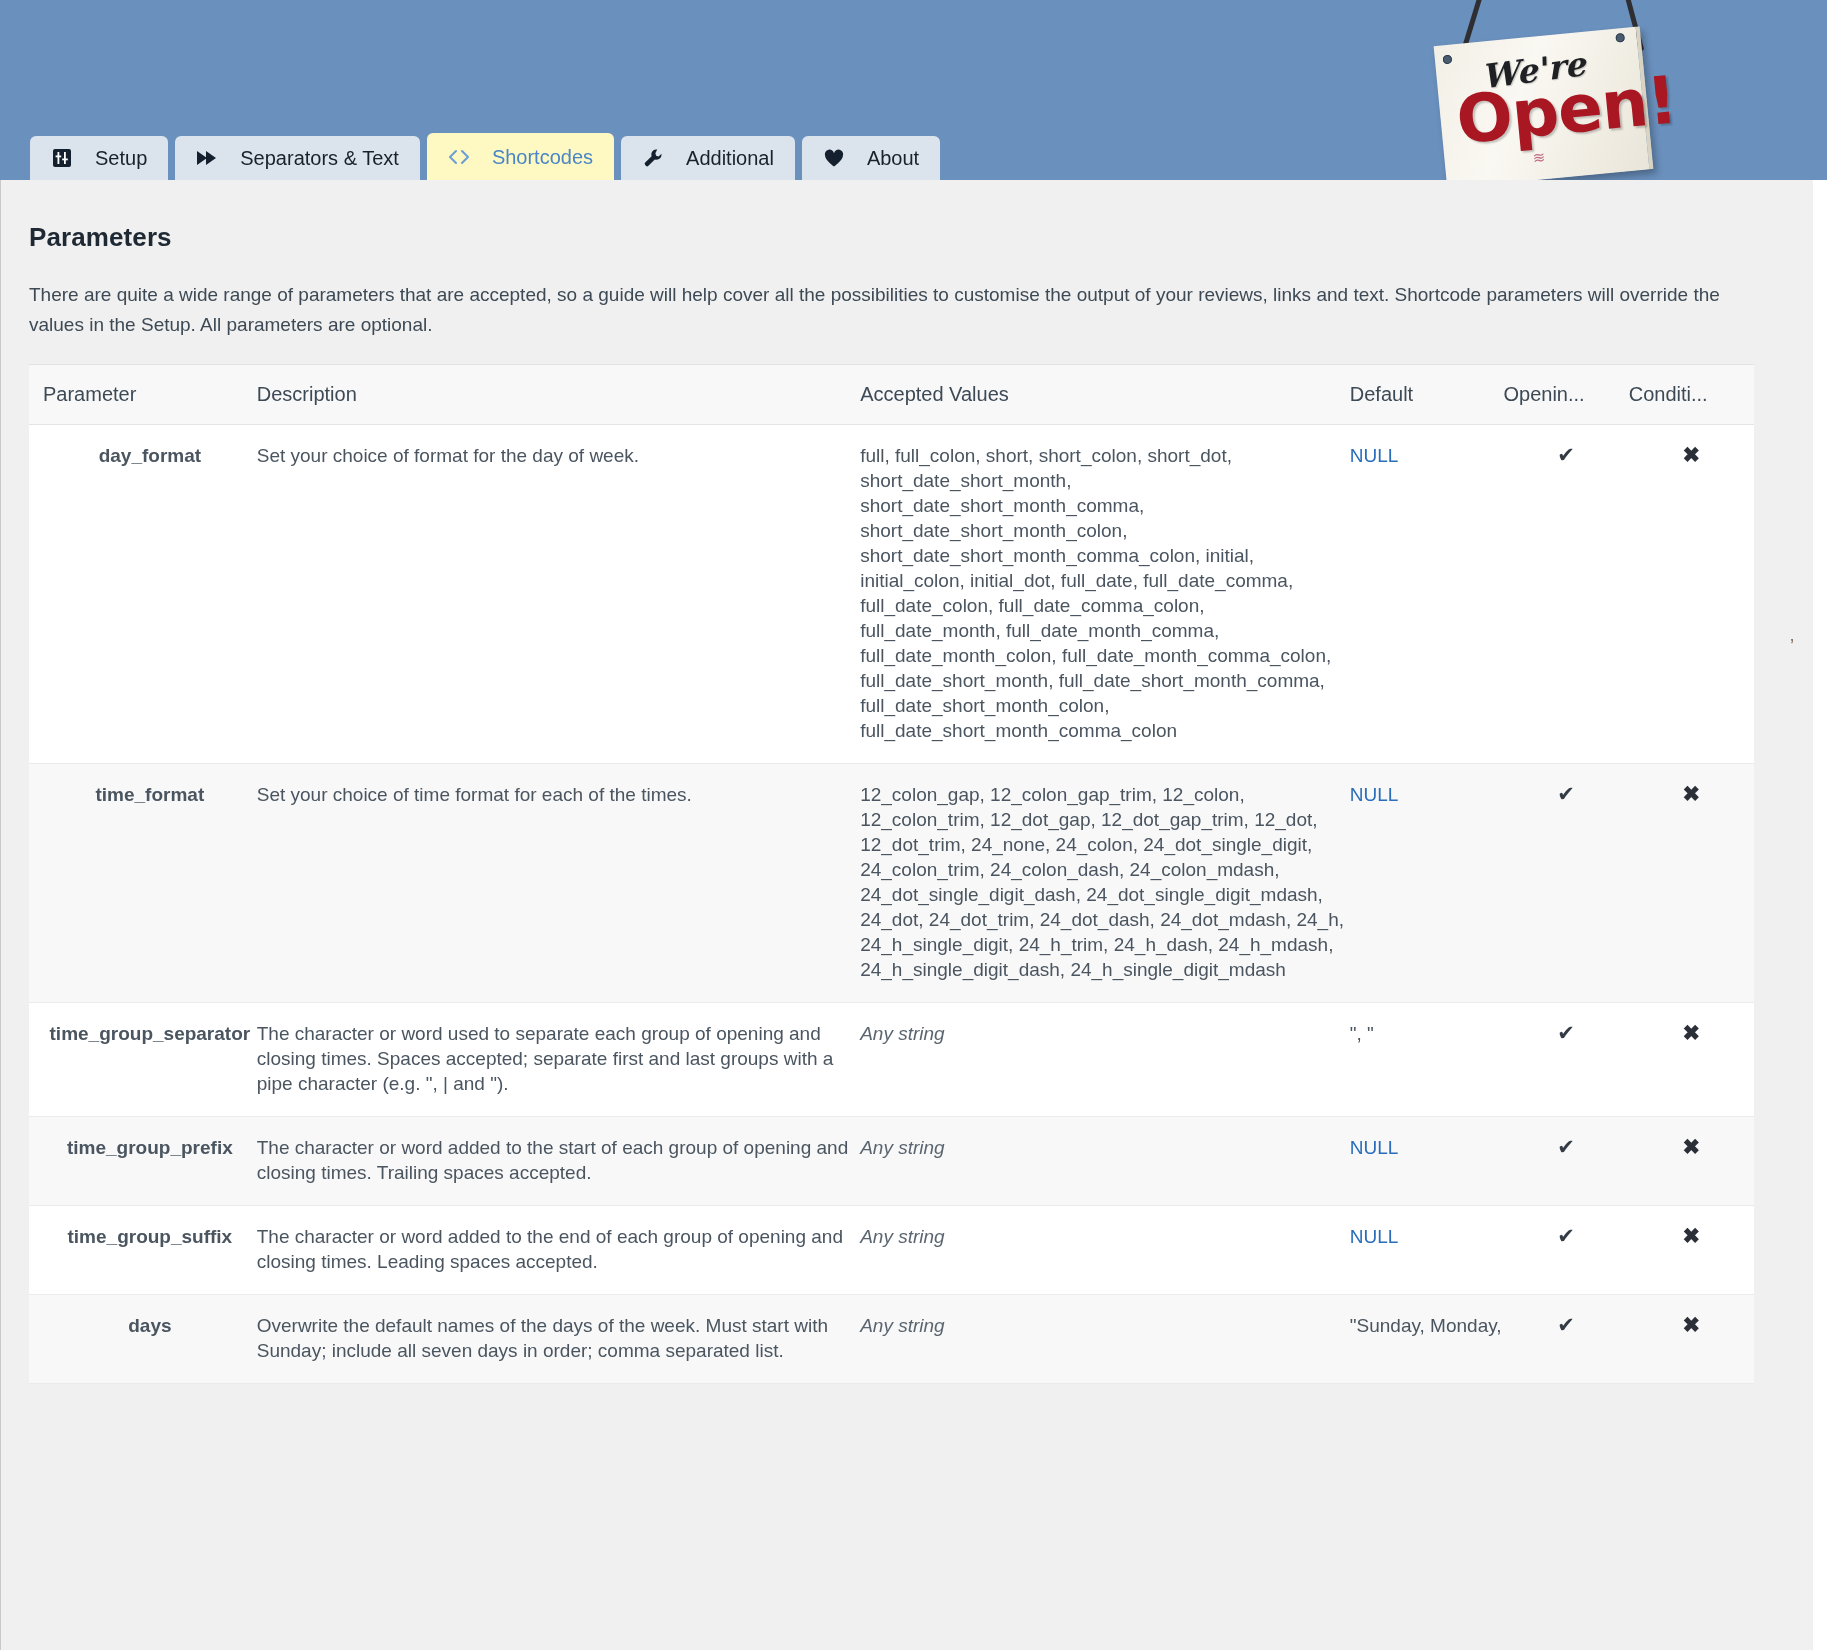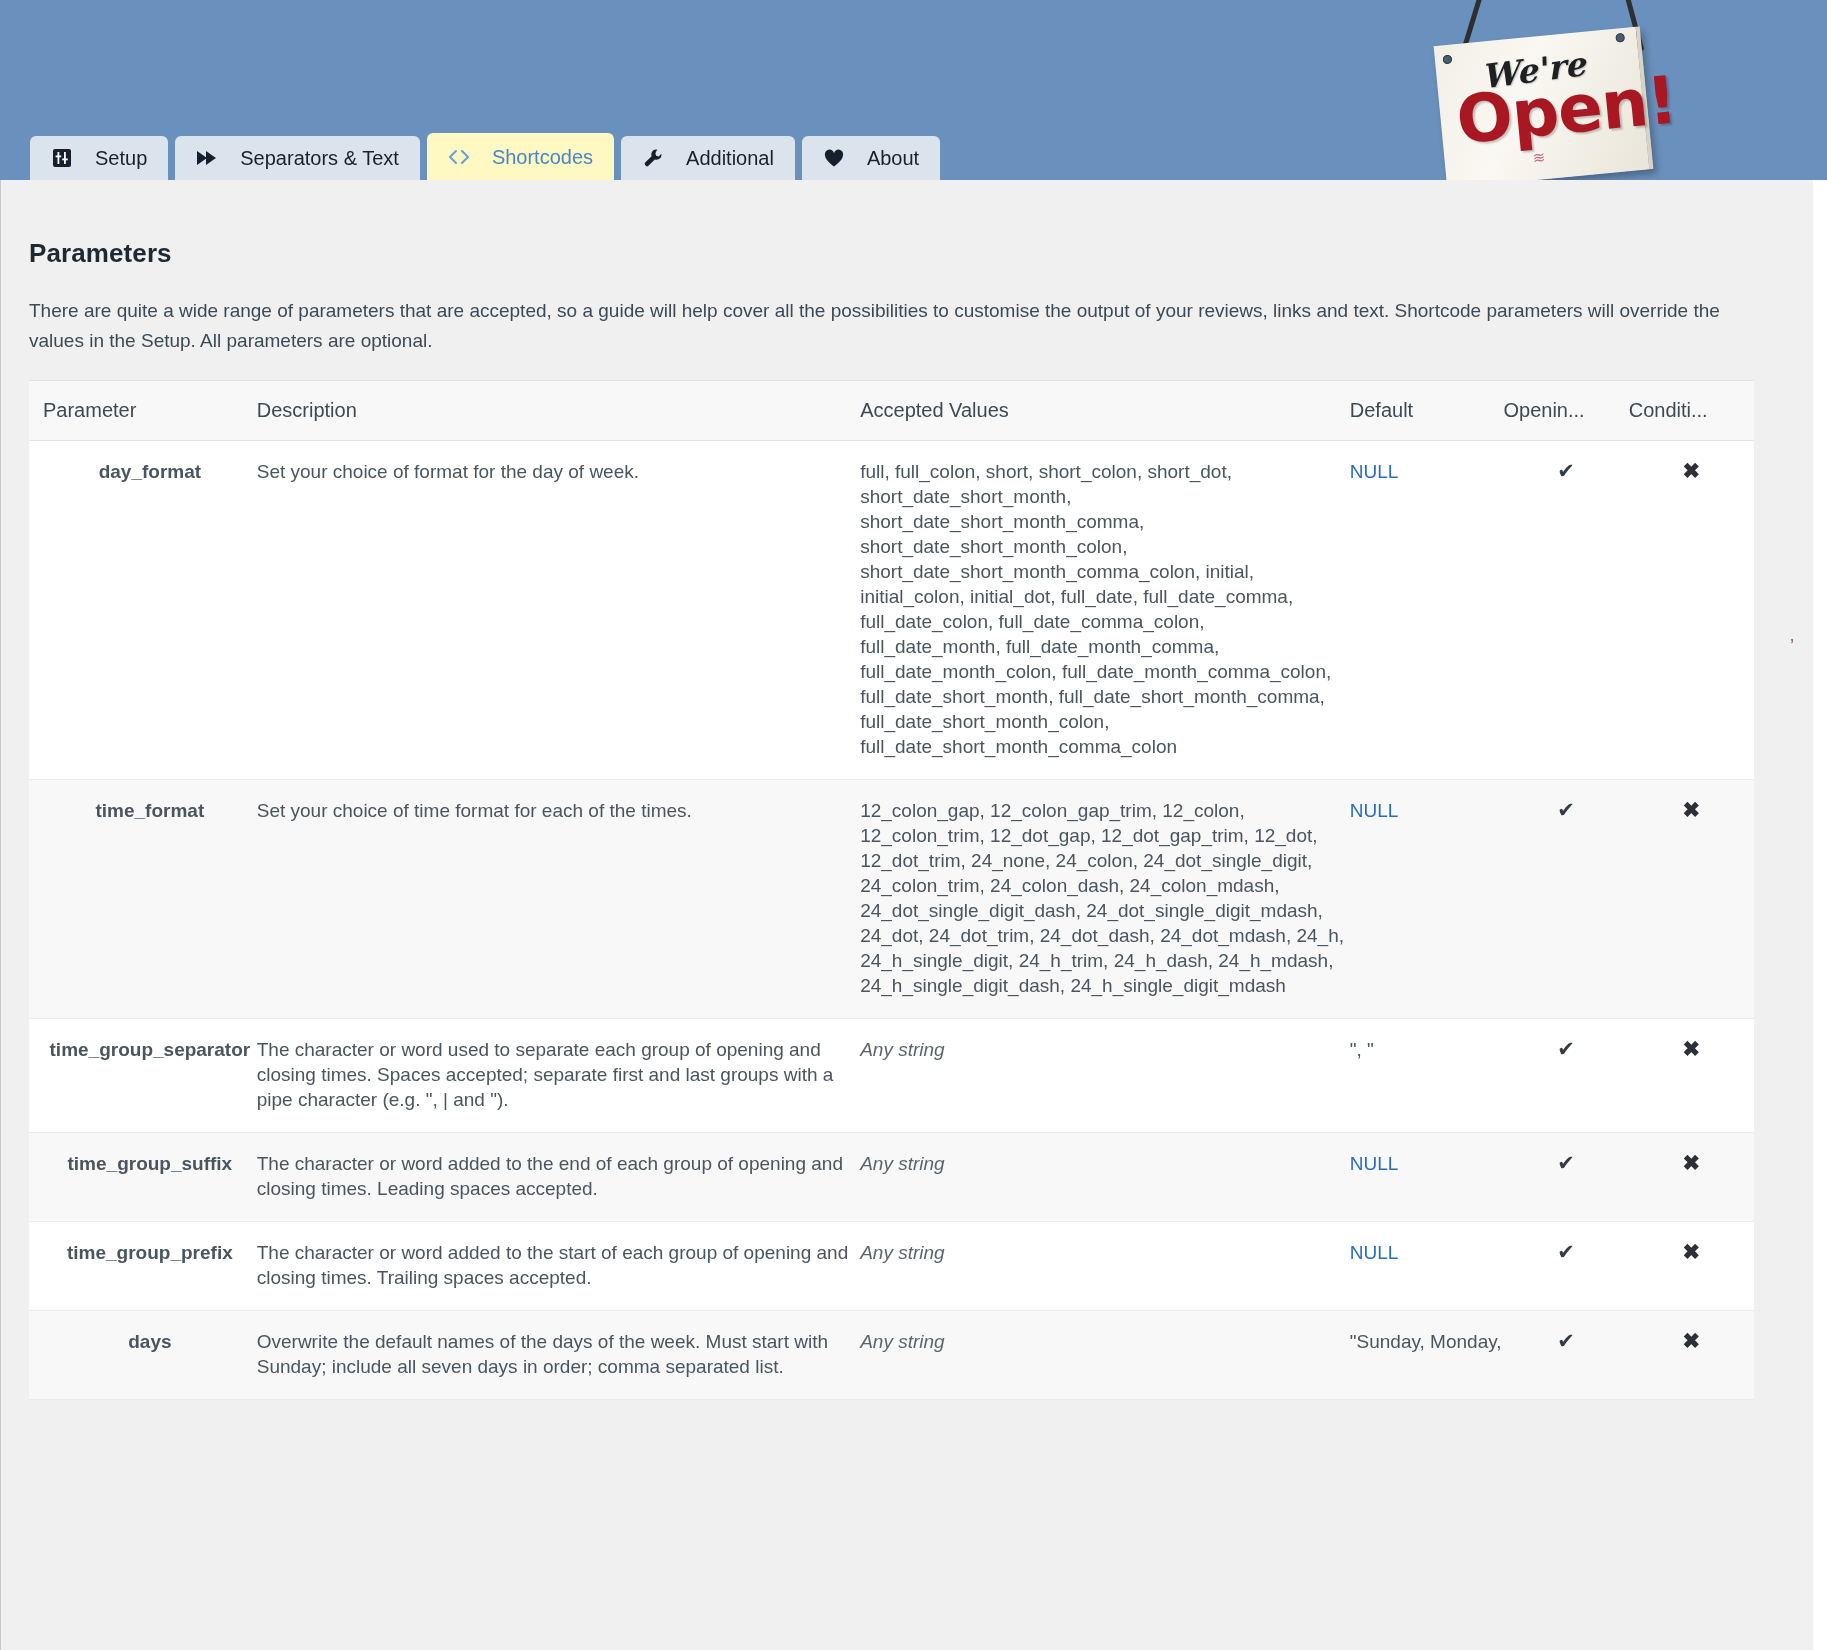--- a/index.html
+++ b/index.html
@@ -129,21 +129,21 @@
   #page {
     position: absolute;
     left: 0; top: 180px;
     width: 1813px; height: 1470px;
     background: #f0f0f0;
     border-left: 1px solid #c9c9c9;
     overflow: hidden;
   }
   #content {
     position: absolute;
-    left: 28px; top: 16px;
+    left: 28px; top: 0;
     width: 1760px;
   }
   h1#page-title {
     margin: 0;
     padding: 42px 0 0 0;
     font-size: 26px;
     font-weight: bold;
     color: #1f2933;
     letter-spacing: 0.1px;
   }
@@ -329,36 +329,36 @@
           </tr>
           <tr>
             <td class="c-param">time_group_separator</td>
             <td class="c-desc">The character or word used to separate each group of opening and closing times. Spaces accepted; separate first and last groups with a pipe character (e.g. ", | and ").</td>
             <td class="c-vals"><span class="anystring">Any string</span></td>
             <td class="c-def"><span>", "</span></td>
             <td class="c-open"><span class="mark-check">✔</span></td>
             <td class="c-cond"><span class="mark-cross">✖</span></td>
           </tr>
           <tr>
+            <td class="c-param">time_group_prefix</td>
+            <td class="c-desc">The character or word added to the start of each group of opening and closing times. Trailing spaces accepted.</td>
+            <td class="c-vals"><span class="anystring">Any string</span></td>
+            <td class="c-def"><span class="null-link">NULL</span></td>
+            <td class="c-open"><span class="mark-check">✔</span></td>
+            <td class="c-cond"><span class="mark-cross">✖</span></td>
+          </tr>
+          <tr>
             <td class="c-param">time_group_suffix</td>
             <td class="c-desc">The character or word added to the end of each group of opening and closing times. Leading spaces accepted.</td>
             <td class="c-vals"><span class="anystring">Any string</span></td>
             <td class="c-def"><span class="null-link">NULL</span></td>
             <td class="c-open"><span class="mark-check">✔</span></td>
             <td class="c-cond"><span class="mark-cross">✖</span></td>
           </tr>
           <tr>
-            <td class="c-param">time_group_prefix</td>
-            <td class="c-desc">The character or word added to the start of each group of opening and closing times. Trailing spaces accepted.</td>
-            <td class="c-vals"><span class="anystring">Any string</span></td>
-            <td class="c-def"><span class="null-link">NULL</span></td>
-            <td class="c-open"><span class="mark-check">✔</span></td>
-            <td class="c-cond"><span class="mark-cross">✖</span></td>
-          </tr>
-          <tr>
             <td class="c-param">days</td>
             <td class="c-desc">Overwrite the default names of the days of the week. Must start with Sunday; include all seven days in order; comma separated list.</td>
             <td class="c-vals"><span class="anystring">Any string</span></td>
             <td class="c-def"><span>"Sunday, Monday,</span></td>
             <td class="c-open"><span class="mark-check">✔</span></td>
             <td class="c-cond"><span class="mark-cross">✖</span></td>
           </tr>
         </tbody>
     </table>
 

